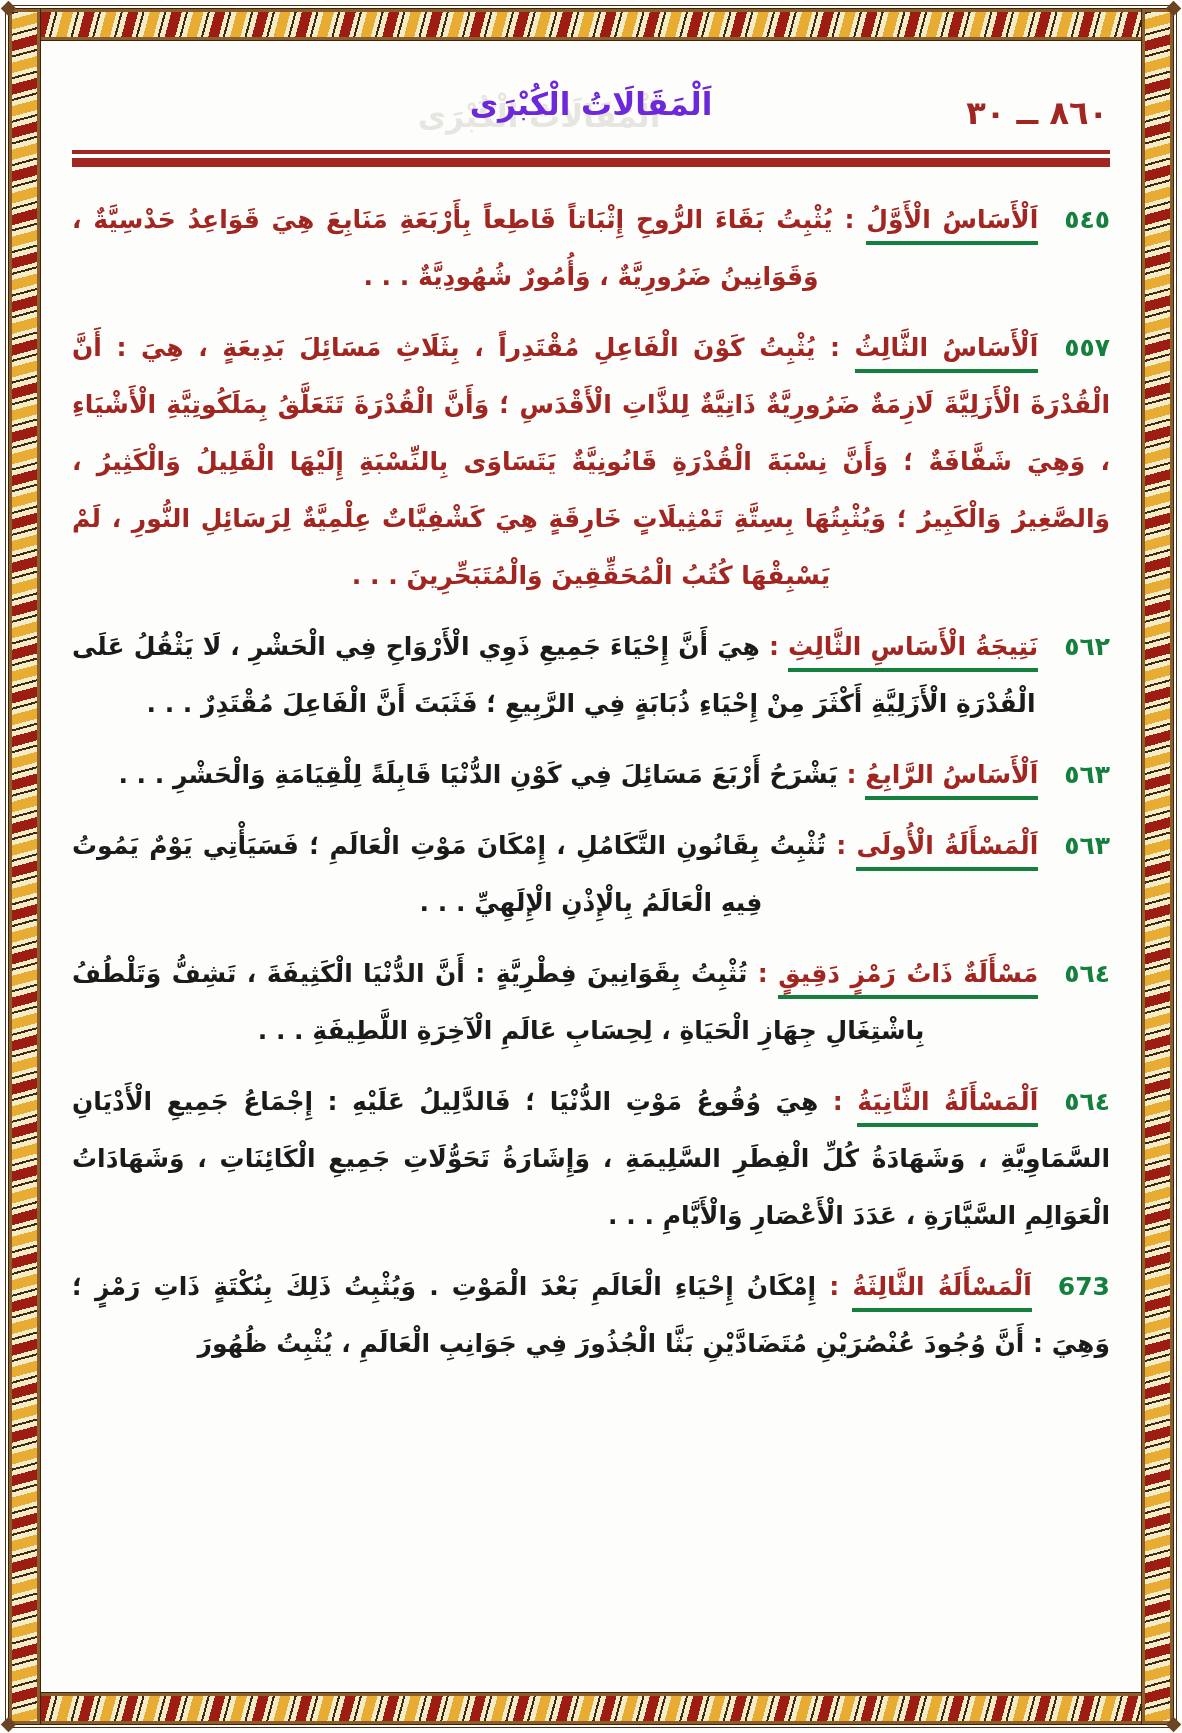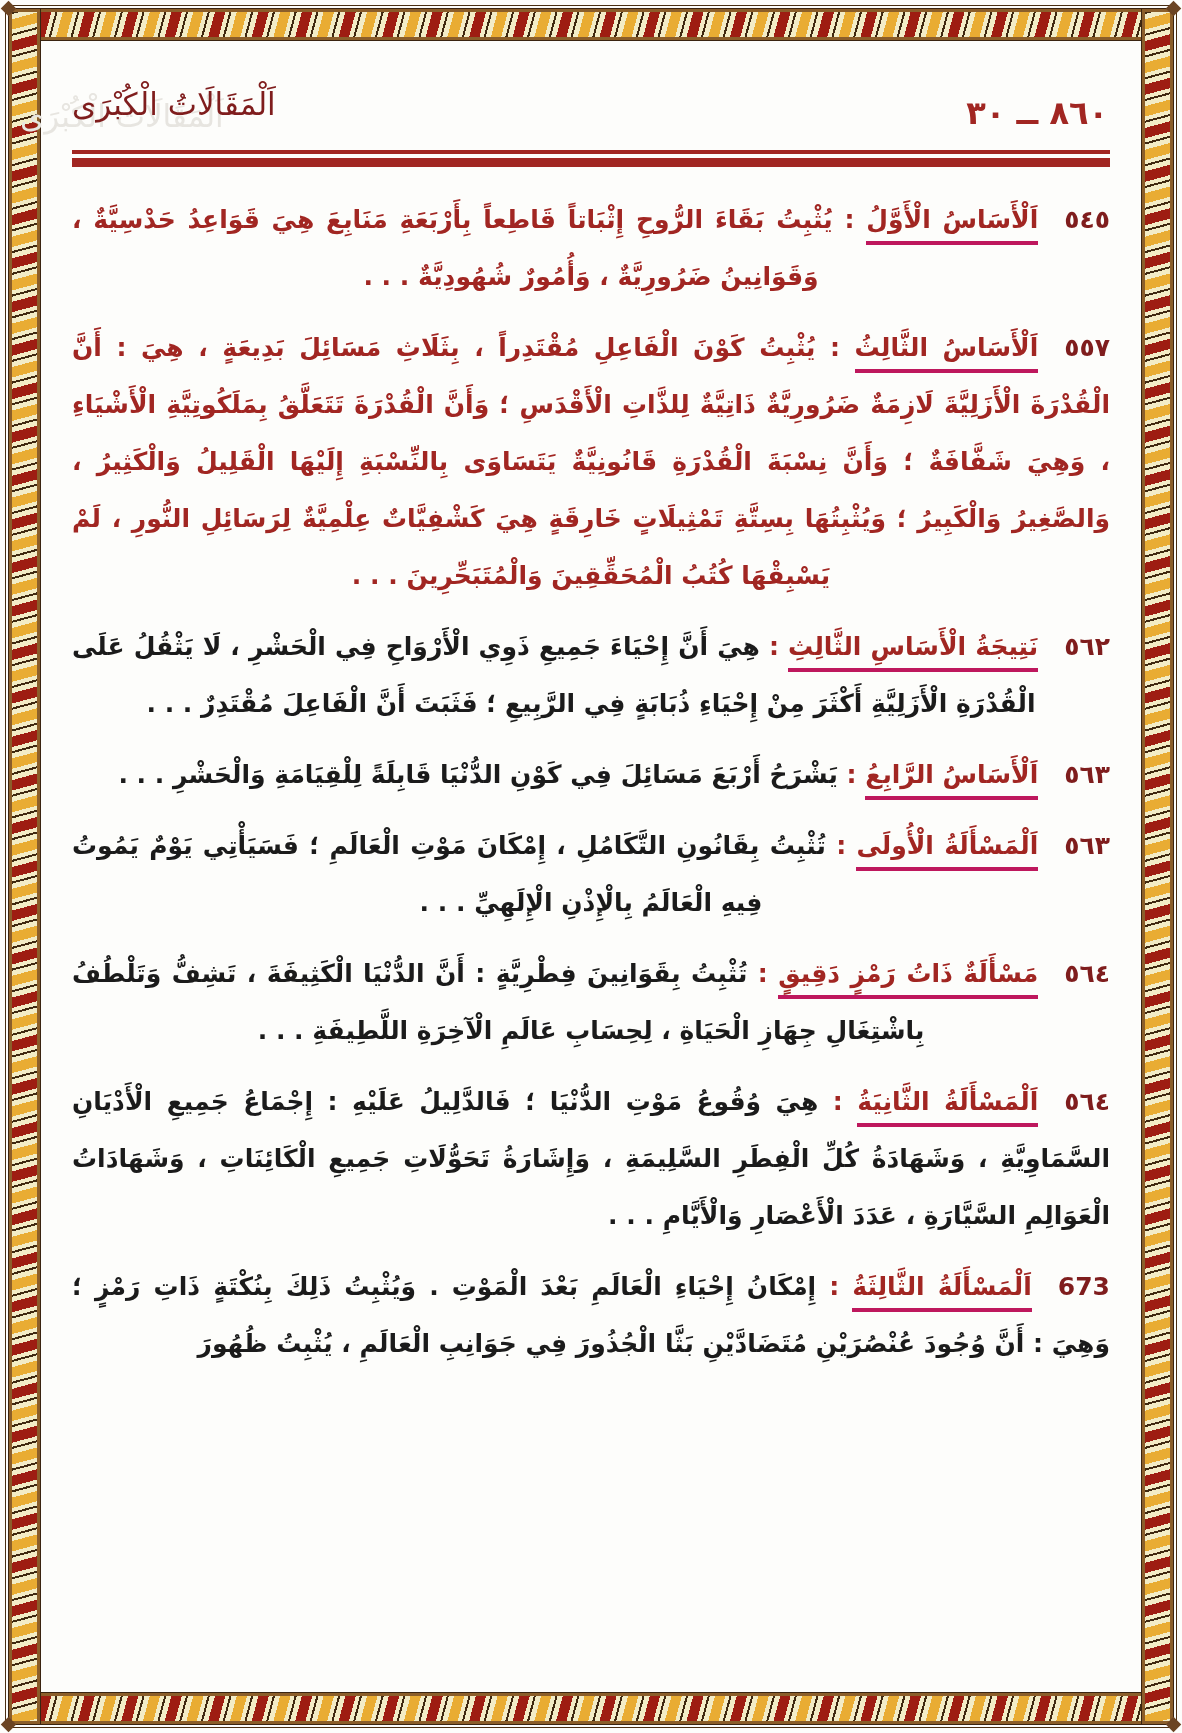--- a/index.html
+++ b/index.html
@@ -33,42 +33,42 @@
 
   
   .content{
     position:absolute;top:44px;bottom:44px;left:44px;right:44px;
     padding:16px 28px 0 28px;
     direction:rtl;
     background:transparent;
   }
   .header{position:relative;height:76px;}
   .page-title{
-    text-align:left;
-    font-size:31px;font-weight:normal;color:#7f1d1d;
+    text-align:center;
+    font-size:31px;font-weight:bold;color:#6d28d9;
     padding-top:26px;
     text-shadow:-52px 12px 0 #E7E5E0;
   }
   .page-num{
     position:absolute;right:2px;top:34px;
     font-size:32px;font-weight:bold;color:#A12622;
     letter-spacing:2px;
   }
   .rule-thin{height:4px;background:#A12622;margin-top:14px;}
   .rule-thick{height:9px;background:#A12622;margin-top:4px;}
 
   .paras{margin-top:24px;}
   .para{
     font-size:25px;font-weight:bold;line-height:57px;
     color:#1B1B1B;text-align:justify;margin:0 0 14px 0;
   }
   .para.tone-red{color:#A12622;}
   .para.center-last{text-align-last:center;}
-  .num{color:#7f1d1d;padding-left:26px;margin-top:12px;}
-  .heading{color:#A12622;border-bottom:4px solid #be185d;padding-bottom:7px;}
+  .num{color:#15803d;padding-left:26px;margin-top:12px;}
+  .heading{color:#A12622;border-bottom:4px solid #15803d;padding-bottom:7px;}
   .colon{color:#A12622;}
 </style>
 </head>
 <body>
 
 <div class="frame-line"></div>
 <div class="b-strip b-top"></div>
 <div class="b-strip b-bottom"></div>
 <div class="b-strip b-left"></div>
 <div class="b-strip b-right"></div>

